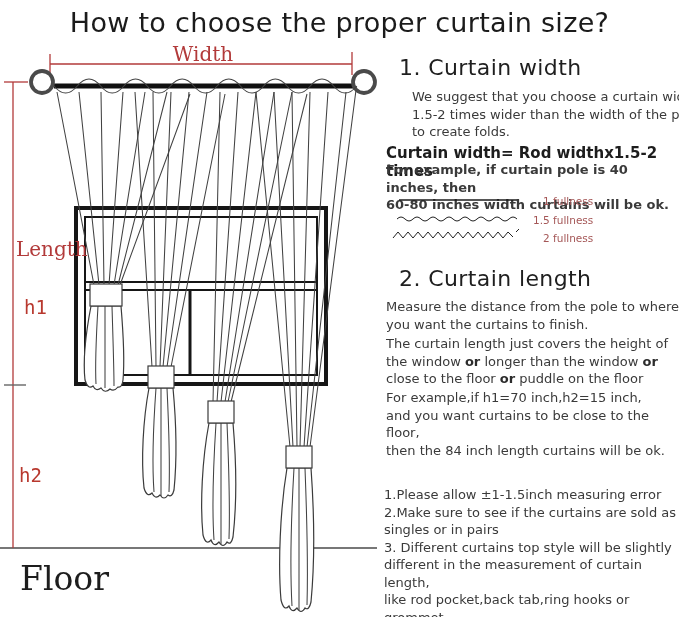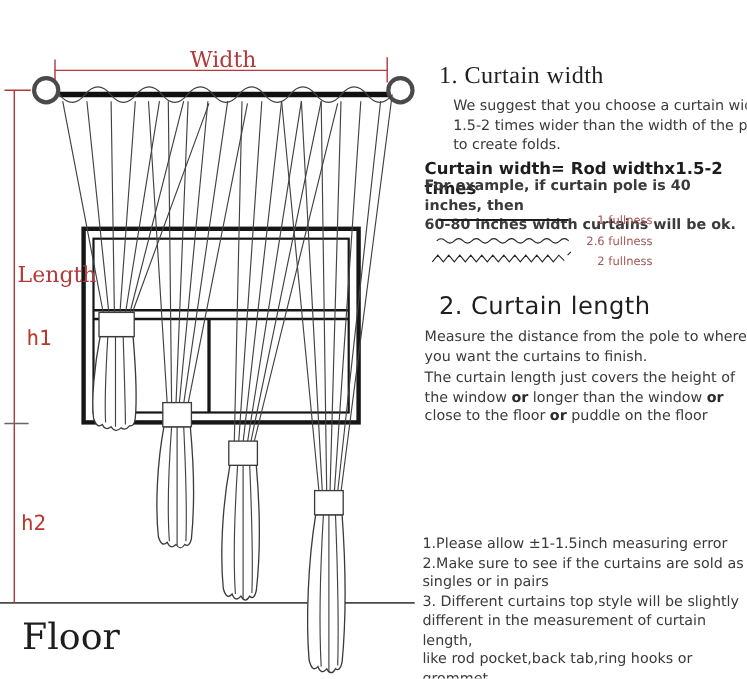--- a/index.html
+++ b/index.html
@@ -26,20 +26,21 @@
   .floor-text{fill:#1d1d1d;font-family:"DejaVu Serif","Liberation Serif",serif;font-size:33px;}
   .art{stroke:#424242;stroke-width:1.05;fill:none;}
   .artfill{stroke:#3b3b3b;stroke-width:1.2;fill:#ffffff;}
   .win{stroke:#161616;fill:none;}
 </style>
 </head>
 <body>
 
 <div id="page">
 
+  <div class="title">How to choose the proper curtain size?</div>
 
   <svg style="position:absolute;left:0;top:40px;" width="390" height="577" viewBox="0 0 390 577">
 
     <g>
       <rect class="win" x="76" y="168" width="250" height="176" stroke-width="4"></rect>
       <rect class="win" x="85" y="177" width="232" height="158" stroke-width="2"></rect>
       <line class="win" x1="85" y1="242" x2="317" y2="242" stroke-width="2.2"></line>
       <line class="win" x1="85" y1="250" x2="317" y2="250" stroke-width="2.2"></line>
       <line class="win" x1="190" y1="250" x2="190" y2="335" stroke-width="3"></line>
     </g>
@@ -92,53 +93,56 @@
     <g>
       <path class="art" d="M256,52 L290,407 M274,52 L293,407 M292,52 L297,407 M310,52 L300,407 M328,52 L304,407 M346,52 L307,407 M356,50 L310,407"></path>
       <path class="artfill" d="M287,428 C280,470 278,525 281,560 Q284,572 289,566 Q292,574 297,568 Q301,575 305,568 Q309,571 311,562 C315,520 314,470 311,428 Z"></path>
       <path class="art" d="M294,428 C291,480 290,530 292,566 M299,428 C299,485 299,535 299,570 M305,428 C307,480 308,530 307,565"></path>
       <rect class="artfill" x="286" y="406" width="26" height="22"></rect>
     </g>
 
     <text class="floor-text" x="20" y="550">Floor</text>
   </svg>
 
-  <div class="h-section" style="left:399px;top:55px;font-family:Liberation Serif, serif;">1. Curtain width</div>
+  <div class="h-section" style="left:399px;top:55px;">1. Curtain width</div>
 
   <p class="body-text" style="left:386px;top:88px;margin-left:26px;">We suggest that you choose a curtain width
 1.5-2 times wider than the width of the pole
 to create folds.</p>
 
   <div class="formula" style="left:386px;top:144px;">Curtain width= Rod widthx1.5-2 times</div>
 
   <p class="body-text" style="left:386px;top:161px;font-weight:bold;">For example, if curtain pole is 40 inches, then
 60-80 inches width curtains will be ok.</p>
 
   <div class="folds-row">
     <svg class="folds-lines" width="136" height="58" viewBox="0 0 136 58">
       <line x1="8" y1="9" x2="126" y2="9" stroke="#1c1c1c" stroke-width="1.6"></line>
       <path d="M6,28 q4,-4 8,0 t8,0 t8,0 t8,0 t8,0 t8,0 t8,0 t8,0 t8,0 t8,0 t8,0 t8,0 t8,0 t8,0 t8,0" stroke="#222" stroke-width="1" fill="none"></path>
       <path d="M2,47 L7,41 L12,47 L17,41 L22,47 L27,41 L32,47 L37,41 L42,47 L47,41 L52,47 L57,41 L62,47 L67,41 L72,47 L77,41 L82,47 L87,41 L92,47 L97,41 L102,47 L107,41 L112,47 L117,41 L122,46 M125,41 l3,-3" stroke="#222" stroke-width="1" fill="none"></path>
     </svg>
     <div class="fullness-col">
       <div class="fullness-item">1 fullness</div>
-      <div class="fullness-item">2.6 fullness</div>
+      <div class="fullness-item">1.5 fullness</div>
       <div class="fullness-item">2 fullness</div>
     </div>
   </div>
 
   <div class="h-section" style="left:399px;top:266px;text-align:right;">2. Curtain length</div>
 
   <p class="body-text" style="left:386px;top:298px;">Measure the distance from the pole to where
 you want the curtains to finish.</p>
 
   <p class="body-text" style="left:386px;top:335px;"><span>The curtain length just covers the height of
 the window </span><span class="bold">or</span><span> longer than the window </span><span class="bold">or</span><span>
 close to the floor </span><span class="bold">or</span><span> puddle on the floor</span></p>
 
+  <p class="body-text" style="left:386px;top:389px;">For example,if h1=70 inch,h2=15 inch,
+and you want curtains to be close to the floor,
+then the 84 inch length curtains will be ok.</p>
 
 
   <div style="position:absolute;left:384px;top:486px;width:296px;">
     <p class="body-text" style="position:static;width:296px;">1.Please allow ±1-1.5inch measuring error</p>
     <p class="body-text" style="position:static;width:296px;">2.Make sure to see if the curtains are sold as
 singles or in pairs</p>
     <p class="body-text" style="position:static;width:296px;">3. Different curtains top style will be slightly
 different in the measurement of curtain length,
 like rod pocket,back tab,ring hooks or grommet</p>
   </div>

